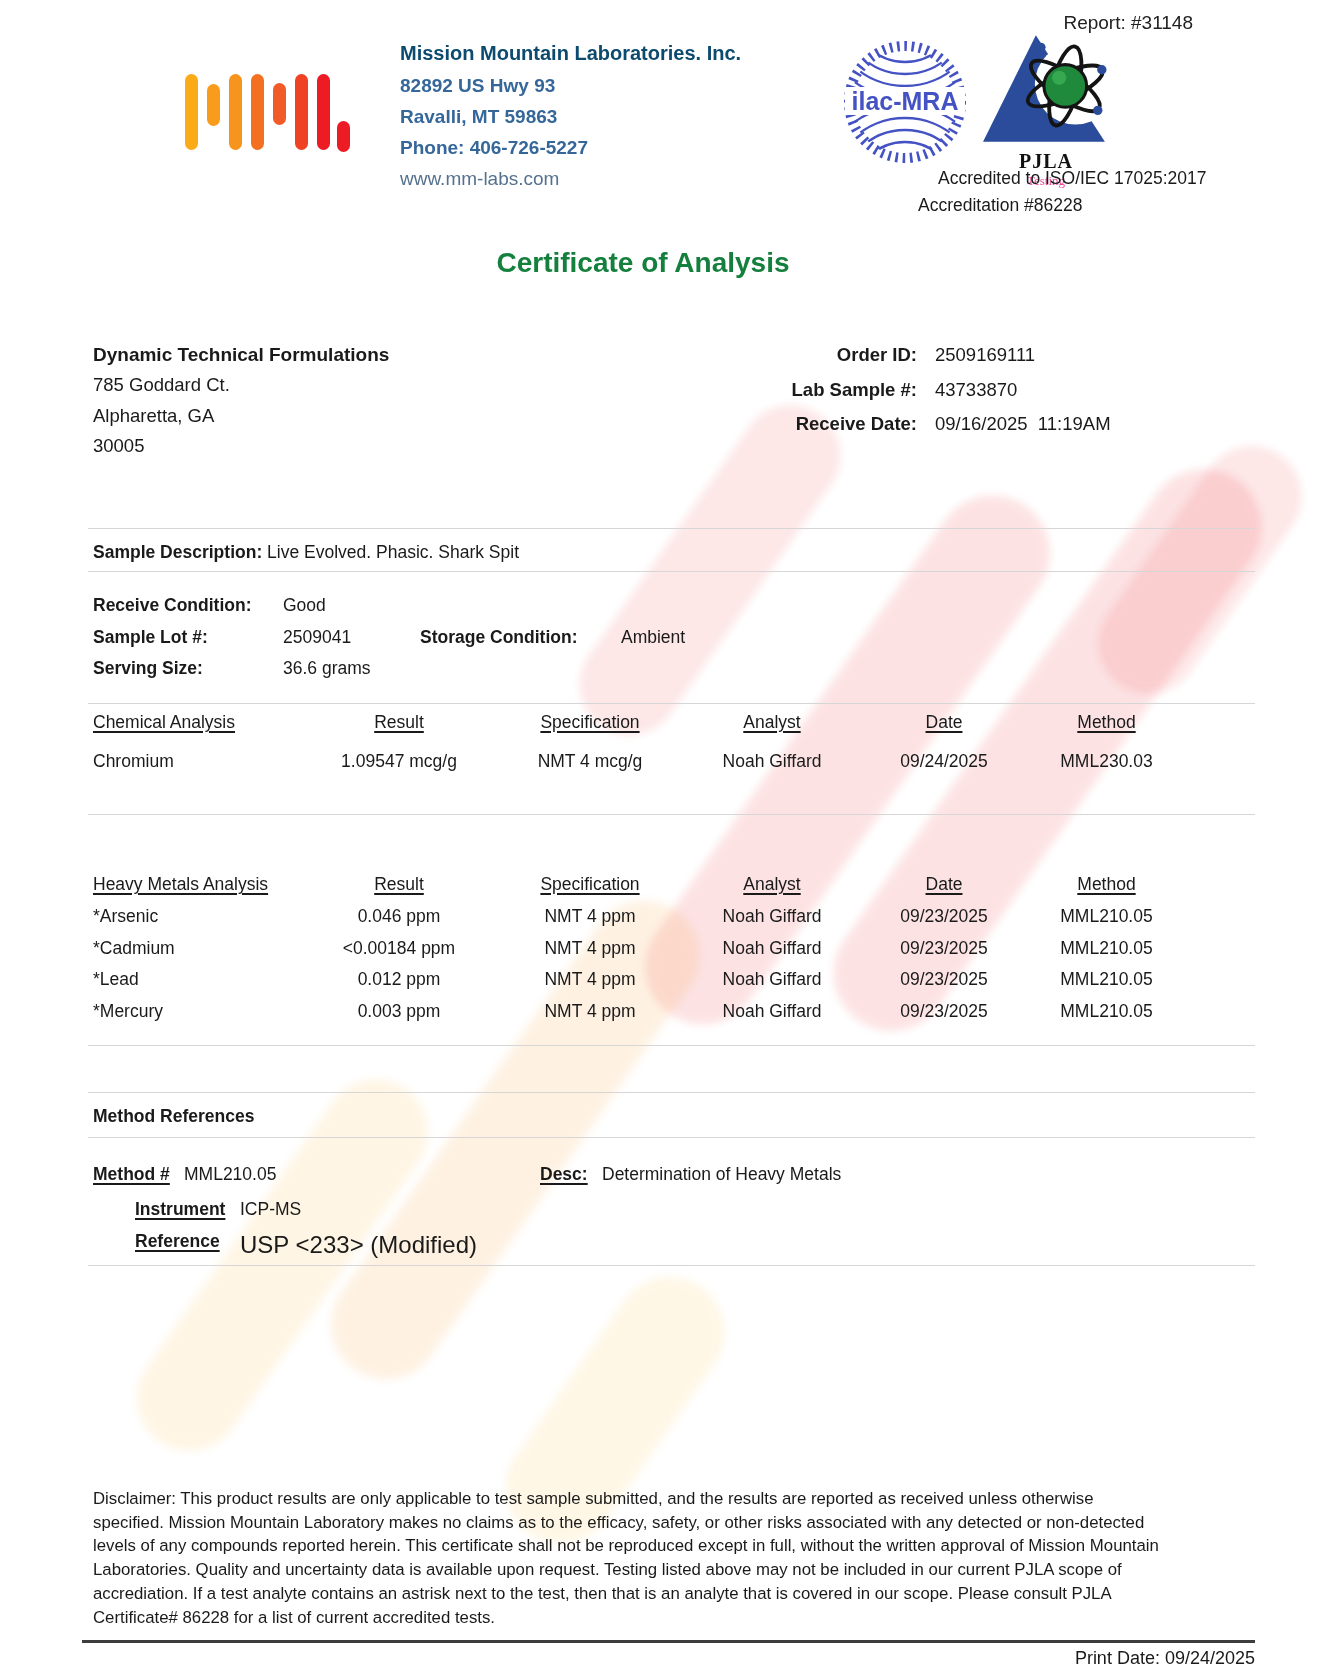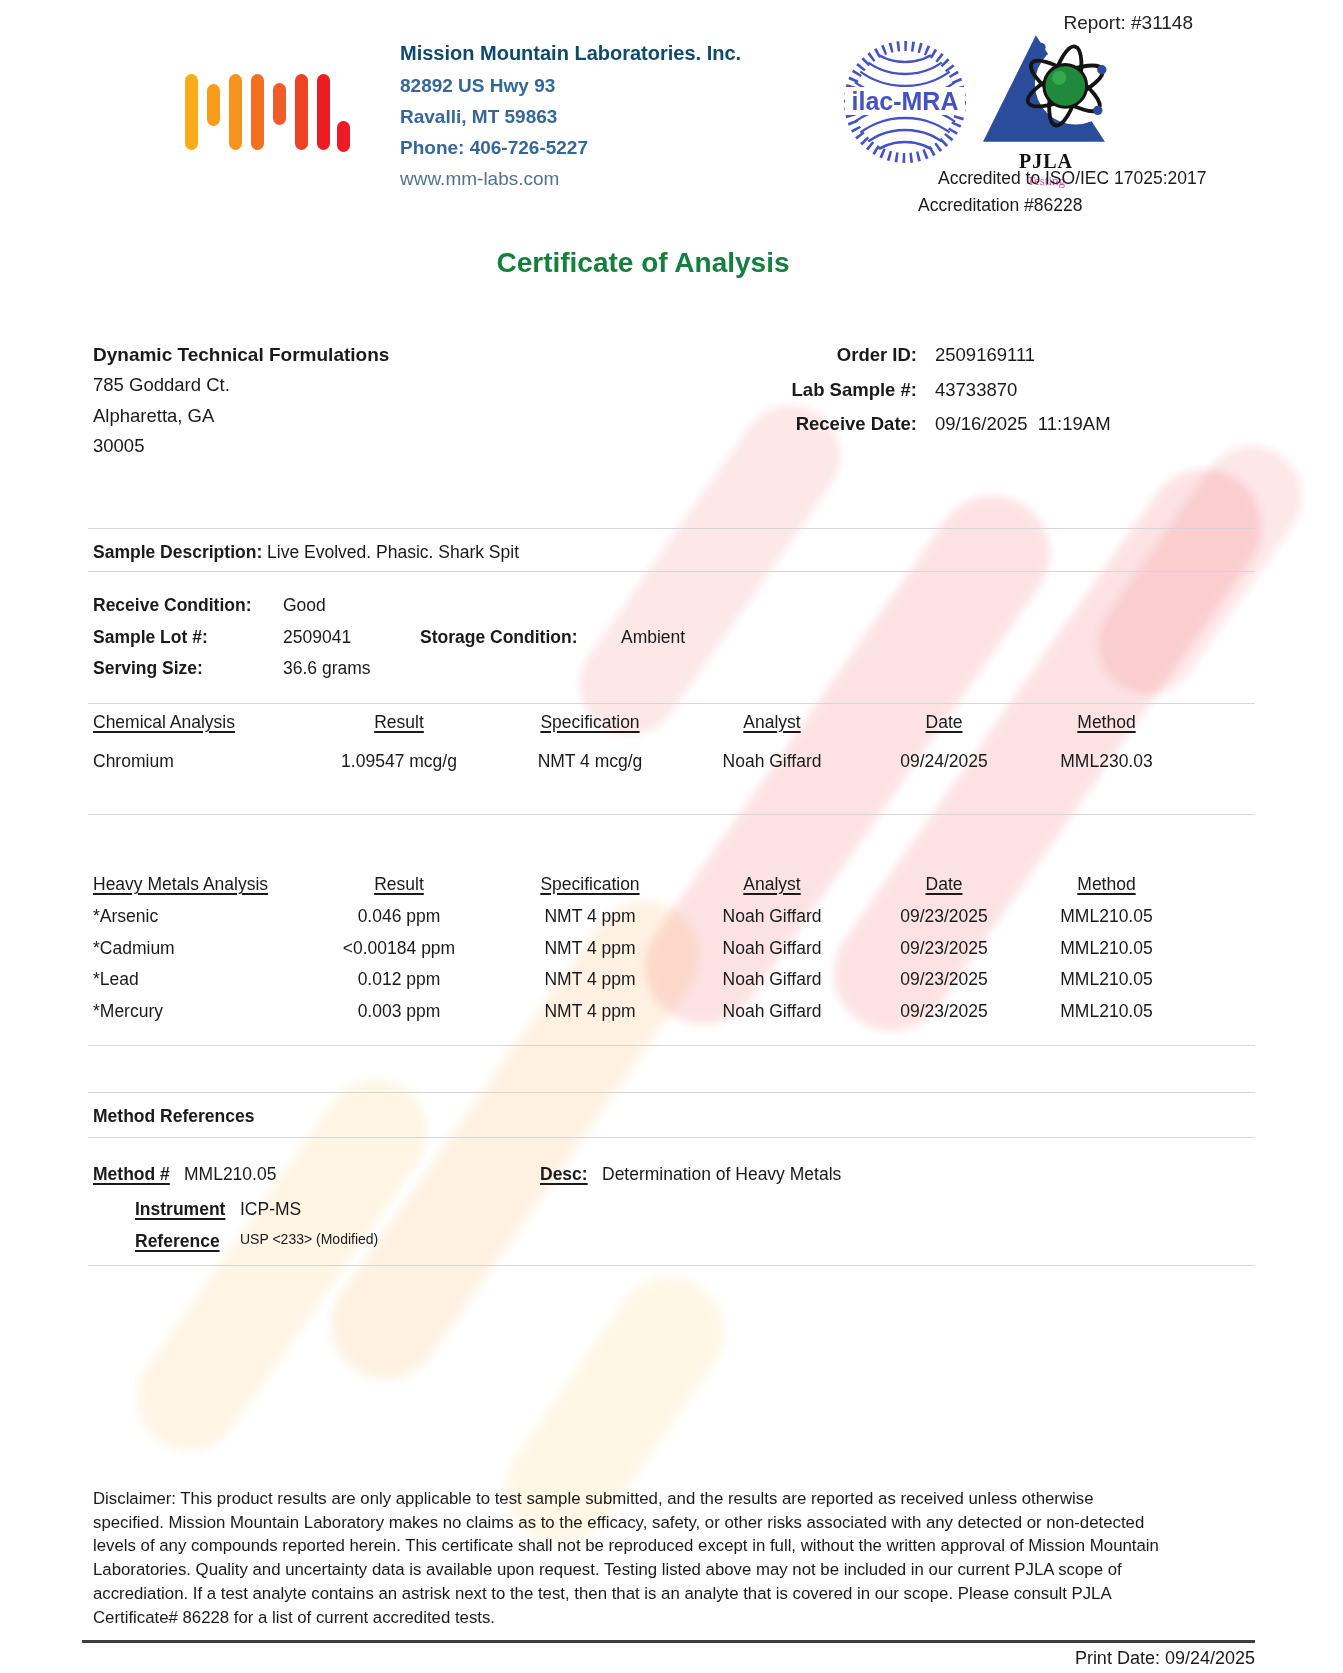--- a/index.html
+++ b/index.html
@@ -76,21 +76,21 @@
   
   .mr-heading { position:absolute; left:93px; top:1106px; font-size:17.5px; font-weight:700; }
   .mr-lab { font-weight:700; text-decoration:underline; text-decoration-thickness:2px; text-underline-offset:3px; }
   .mr-row1-label { position:absolute; left:93px;  top:1164px; font-size:17.5px; }
   .mr-row1-val   { position:absolute; left:184px; top:1164px; font-size:17.5px; }
   .mr-desc-label { position:absolute; left:540px; top:1164px; font-size:17.5px; }
   .mr-desc-val   { position:absolute; left:602px; top:1164px; font-size:17.5px; }
   .mr-inst-label { position:absolute; left:135px; top:1199px; font-size:17.5px; }
   .mr-inst-val   { position:absolute; left:240px; top:1199px; font-size:17.5px; }
   .mr-ref-label  { position:absolute; left:135px; top:1231px; font-size:17.5px; }
-  .mr-ref-val    { position:absolute; left:240px; top:1231px; font-size:14px; }
+  .mr-ref-val    { position:absolute; left:240px; top:1231px; font-size:24px; }
 
   
   .disclaimer { position:absolute; left:93px; top:1487px; width:1075px; font-size:16.8px; line-height:23.7px; color:#1a1a1a; }
   .footer-line { position:absolute; left:82px; top:1640px; width:1173px; height:3px; background:#3d3d3d; }
   .print-date { position:absolute; left:855px; top:1648px; width:400px; text-align:right; font-size:18px; }
 </style>
 </head>
 <body>
 
 <div class="page">

